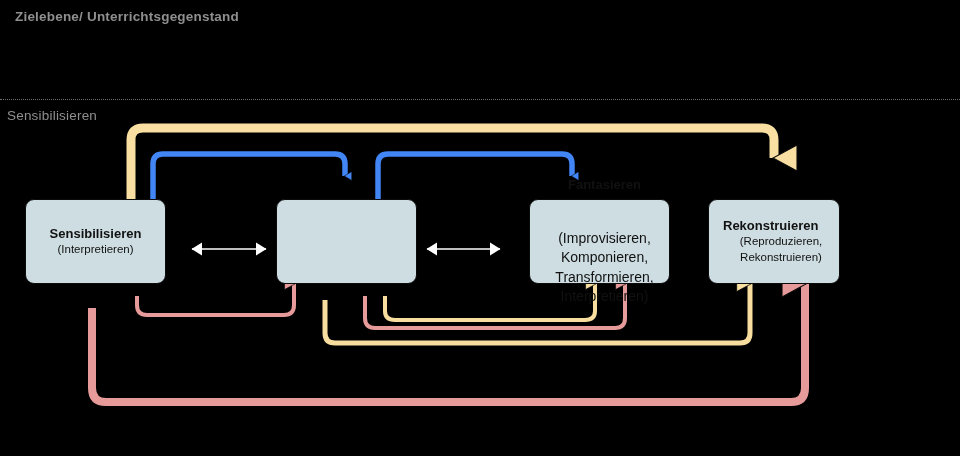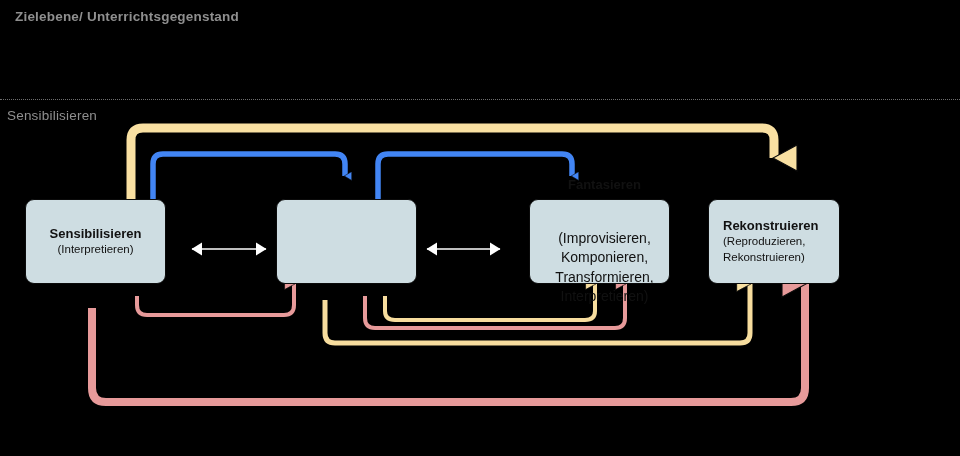--- a/index.html
+++ b/index.html
@@ -16,21 +16,21 @@
         box-sizing:border-box;display:flex;flex-direction:column;justify-content:center;
         color:#111;}
   .node .title{font-weight:bold;font-size:13px;line-height:1.25;}
   .node .sub{font-size:11.5px;line-height:1.32;}
   #n1{left:25px;top:199px;width:141px;height:85px;align-items:center;text-align:right;}
   #n2{left:276px;top:199px;width:141px;height:85px;padding-left:12px;text-align:left;}
   #n2 .title{text-align:center;padding-right:10px;}
   #n3{left:529px;top:199px;width:141px;height:85px;padding-left:10px;text-align:center;gap:36px;}
   #n3 .sub{font-size:14px;line-height:1.38;}
   #n4{left:708px;top:199px;width:132px;height:85px;padding-left:14px;text-align:left;}
-  #n4 .sub{line-height:1.38;}
+  #n4 .sub{line-height:1.38;text-align:center;}
 </style>
 </head>
 <body>
 
 <div id="stage">
 
   <div class="layer-label" id="lbl-ziel">Zielebene/ Unterrichtsgegenstand</div>
 
   <div class="divider"></div>
 

